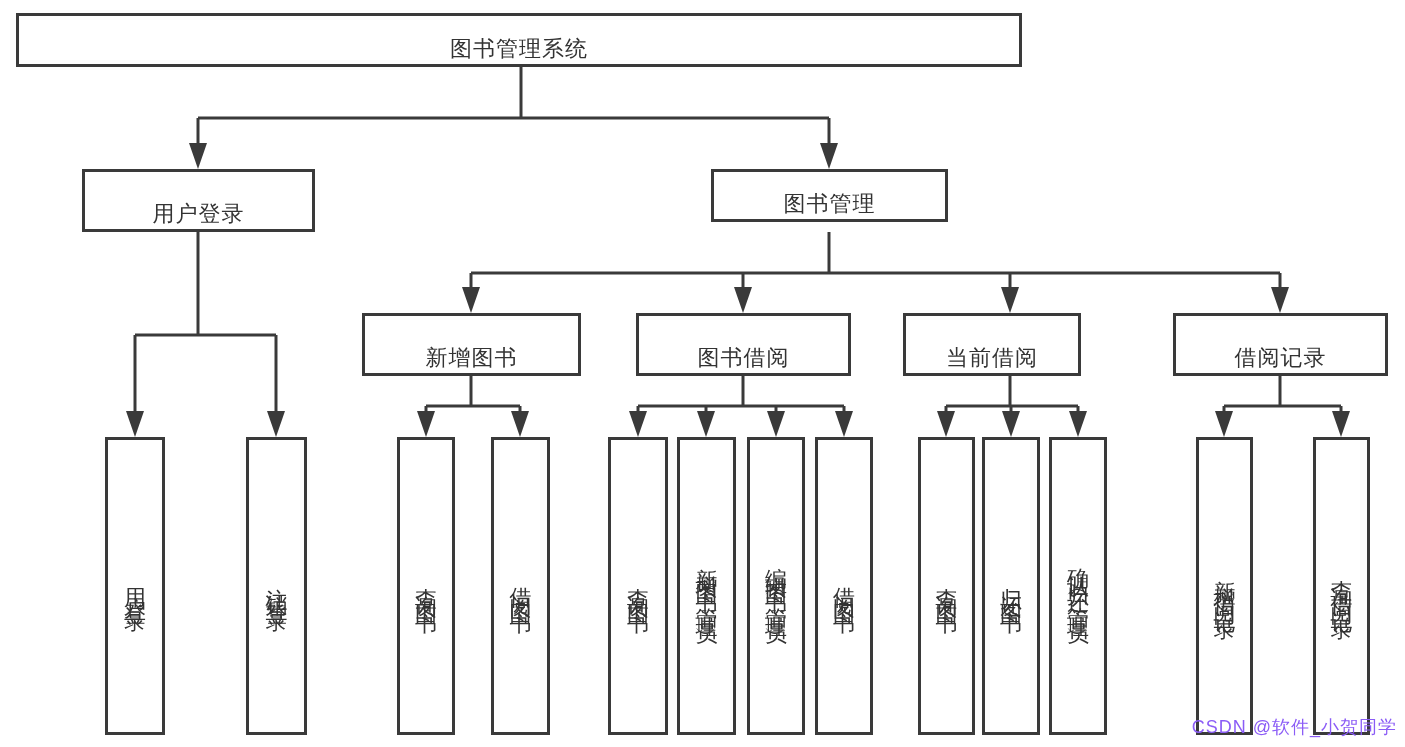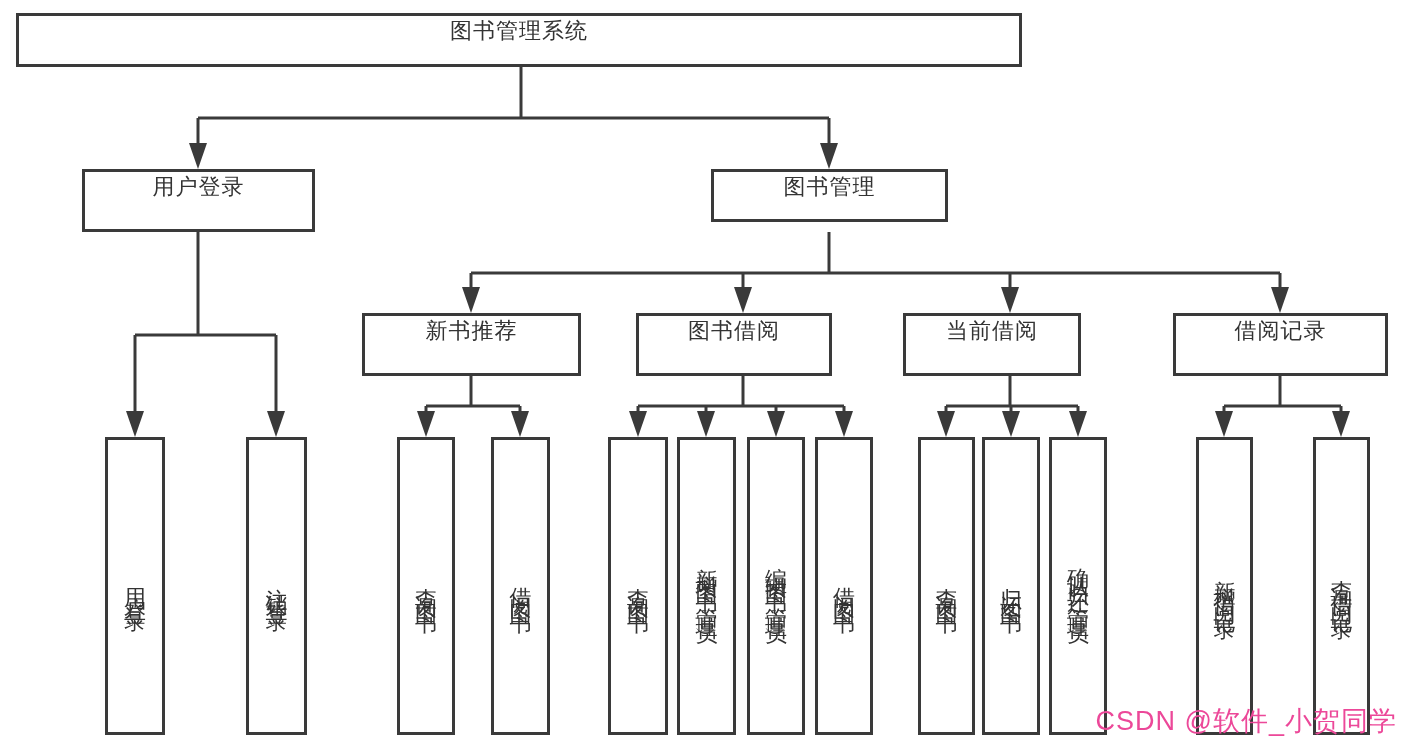--- a/index.html
+++ b/index.html
@@ -20,21 +20,21 @@
     left: 0; top: 0;
     width: 1405px;
     height: 747px;
   }
   .hnode {
     position: absolute;
     box-sizing: border-box;
     border: 3px solid #3a3a3a;
     background: #ffffff;
     display: flex;
-    align-items: flex-start;
+    align-items: flex-end;
     justify-content: center;
     font-size: 22px;
     color: #333333;
     letter-spacing: 1px;
     z-index: 2;
   }
   .vnode {
     position: absolute;
     box-sizing: border-box;
     border: 3px solid #3a3a3a;
@@ -50,22 +50,22 @@
     font-size: 22px;
     line-height: 1;
     letter-spacing: 8px;
     color: #333333;
     white-space: nowrap;
   }
   .watermark {
     position: absolute;
     right: 8px;
     bottom: 8px;
-    font-size: 27px;
-    color: #ec4899;
+    font-size: 18px;
+    color: #8b5cf6;
     letter-spacing: 1px;
     z-index: 3;
   }
 </style>
 </head>
 <body>
 
 <div id="canvas">
 
   <svg id="edges" viewBox="0 0 1405 747" xmlns="http://www.w3.org/2000/svg" stroke="#3a3a3a" stroke-width="3" fill="#3a3a3a">
@@ -149,23 +149,23 @@
   </div>
 
   <div class="hnode" style="left:82px;top:169px;width:233px;height:63px">
     <span>用户登录</span>
   </div>
   <div class="hnode" style="left:711px;top:169px;width:237px;height:53px">
     <span>图书管理</span>
   </div>
 
   <div class="hnode" style="left:362px;top:313px;width:219px;height:63px">
-    <span>新书推荐</span>
-  </div>
-  <div class="hnode" style="left:636px;top:313px;width:196px;height:63px">
+    <span>新增图书</span>
+  </div>
+  <div class="hnode" style="left:636px;top:313px;width:215px;height:63px">
     <span>图书借阅</span>
   </div>
   <div class="hnode" style="left:903px;top:313px;width:178px;height:63px">
     <span>当前借阅</span>
   </div>
   <div class="hnode" style="left:1173px;top:313px;width:215px;height:63px">
     <span>借阅记录</span>
   </div>
 
   <div class="vnode" style="left:105px;top:437px;width:60px;height:298px">

